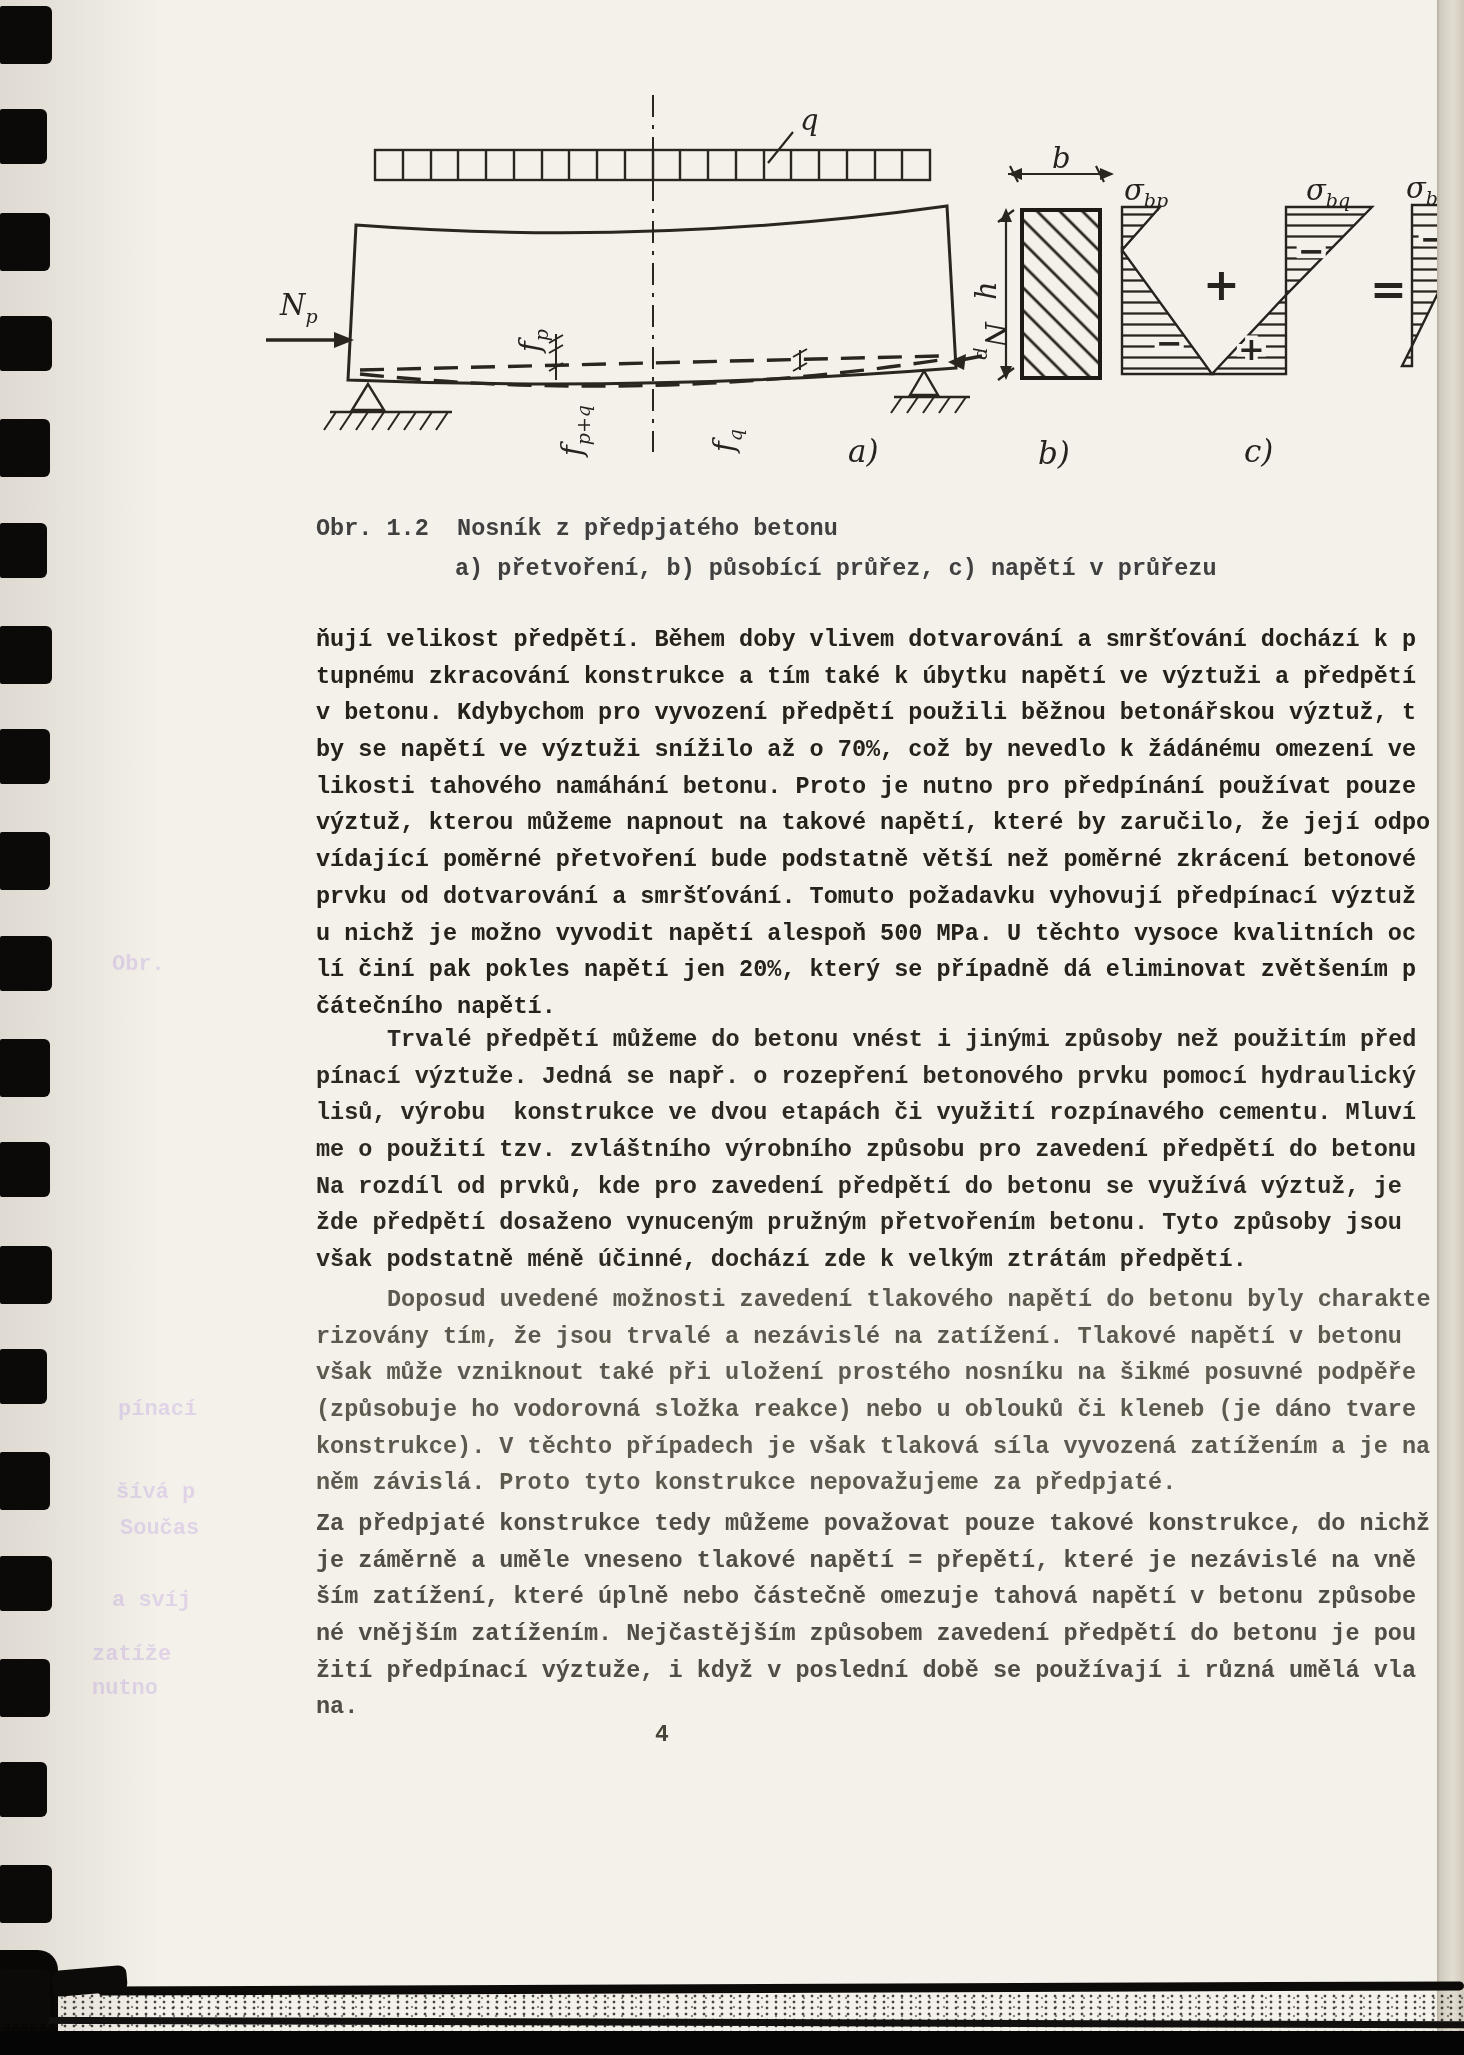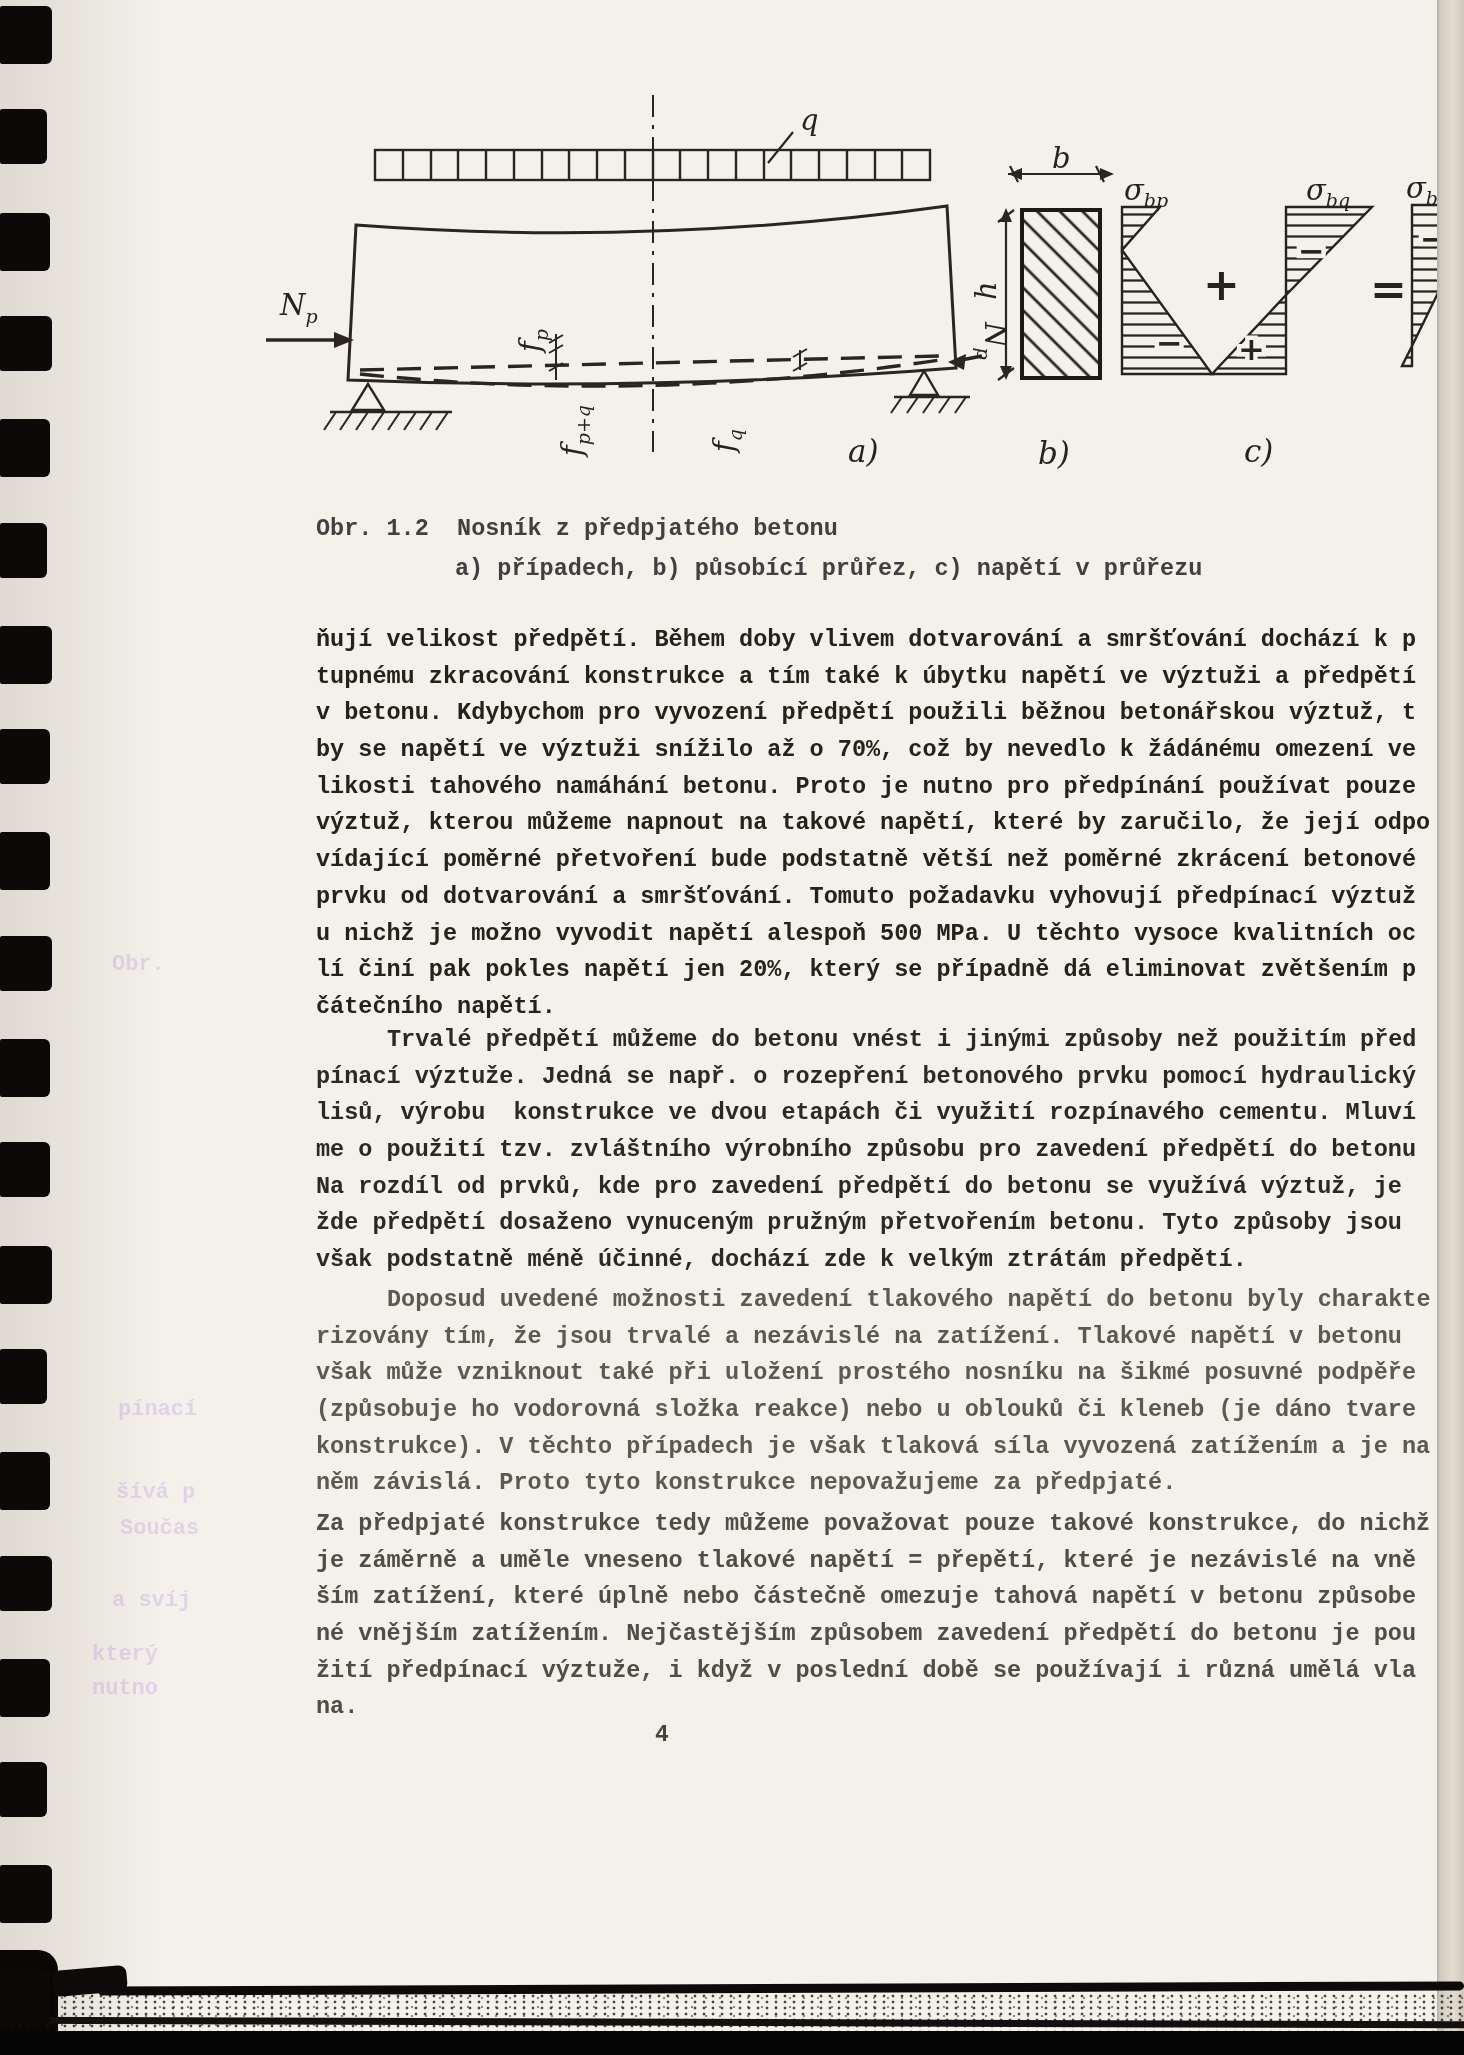--- a/index.html
+++ b/index.html
@@ -125,35 +125,35 @@
     <text class="msign" x="1156" y="354">−</text>
     <text class="msign" x="1298" y="262">−</text>
     <text class="msign" x="1238" y="360">+</text>
     <text class="msign" x="1420" y="250">−</text>
     <text class="plab" x="848" y="462">a)</text>
     <text class="plab" x="1038" y="464">b)</text>
     <text class="plab" x="1244" y="462">c)</text>
   </svg>
 
   <div class="caption cap1">Obr. 1.2  Nosník z předpjatého betonu</div>
-  <div class="caption cap2">a) případech, b) působící průřez, c) napětí v průřezu</div>
+  <div class="caption cap2">a) přetvoření, b) působící průřez, c) napětí v průřezu</div>
 
   <div class="para" id="p1" style="color: rgb(38, 34, 25);"><div class="tline">ňují velikost předpětí. Během doby vlivem dotvarování a smršťování dochází k p</div><div class="tline">tupnému zkracování konstrukce a tím také k úbytku napětí ve výztuži a předpětí</div><div class="tline">v betonu. Kdybychom pro vyvození předpětí použili běžnou betonářskou výztuž, t</div><div class="tline">by se napětí ve výztuži snížilo až o 70%, což by nevedlo k žádánému omezení ve</div><div class="tline">likosti tahového namáhání betonu. Proto je nutno pro předpínání používat pouze</div><div class="tline">výztuž, kterou můžeme napnout na takové napětí, které by zaručilo, že její odpo</div><div class="tline">vídající poměrné přetvoření bude podstatně větší než poměrné zkrácení betonové</div><div class="tline">prvku od dotvarování a smršťování. Tomuto požadavku vyhovují předpínací výztuž</div><div class="tline">u nichž je možno vyvodit napětí alespoň 500 MPa. U těchto vysoce kvalitních oc</div><div class="tline">lí činí pak pokles napětí jen 20%, který se případně dá eliminovat zvětšením p</div><div class="tline">čátečního napětí.</div></div>
   <div class="para" id="p2" style="color: rgb(44, 40, 34);"><div class="tline ind">Trvalé předpětí můžeme do betonu vnést i jinými způsoby než použitím před</div><div class="tline">pínací výztuže. Jedná se např. o rozepření betonového prvku pomocí hydraulický</div><div class="tline">lisů, výrobu  konstrukce ve dvou etapách či využití rozpínavého cementu. Mluví</div><div class="tline">me o použití tzv. zvláštního výrobního způsobu pro zavedení předpětí do betonu</div><div class="tline">Na rozdíl od prvků, kde pro zavedení předpětí do betonu se využívá výztuž, je</div><div class="tline">žde předpětí dosaženo vynuceným pružným přetvořením betonu. Tyto způsoby jsou</div><div class="tline">však podstatně méně účinné, dochází zde k velkým ztrátám předpětí.</div></div>
   <div class="para" id="p3" style="color: rgb(93, 89, 79);"><div class="tline ind">Doposud uvedené možnosti zavedení tlakového napětí do betonu byly charakte</div><div class="tline">rizovány tím, že jsou trvalé a nezávislé na zatížení. Tlakové napětí v betonu</div><div class="tline">však může vzniknout také při uložení prostého nosníku na šikmé posuvné podpěře</div><div class="tline">(způsobuje ho vodorovná složka reakce) nebo u oblouků či kleneb (je dáno tvare</div><div class="tline">konstrukce). V těchto případech je však tlaková síla vyvozená zatížením a je na</div><div class="tline">něm závislá. Proto tyto konstrukce nepovažujeme za předpjaté.</div></div>
   <div class="para" id="p4" style="color: rgb(81, 77, 68);"><div class="tline">Za předpjaté konstrukce tedy můžeme považovat pouze takové konstrukce, do nichž</div><div class="tline">je záměrně a uměle vneseno tlakové napětí = přepětí, které je nezávislé na vně</div><div class="tline">ším zatížení, které úplně nebo částečně omezuje tahová napětí v betonu způsobe</div><div class="tline">né vnějším zatížením. Nejčastějším způsobem zavedení předpětí do betonu je pou</div><div class="tline">žití předpínací výztuže, i když v poslední době se používají i různá umělá vla</div><div class="tline">na.</div></div>
 
   <div class="pagenum">4</div>
 
   <div class="ghost g0">Obr.</div>
   <div class="ghost g1">pínací</div>
   <div class="ghost g2">Součas</div>
   <div class="ghost g3">šívá p</div>
   <div class="ghost g4">a svíj</div>
-  <div class="ghost g5">který</div>
+  <div class="ghost g5">zatíže</div>
   <div class="ghost g6">nutno</div>
 
   <div class="edgeband"></div>
   <div class="cornerblack"></div>
   <div class="scanblob"></div>
   <div class="scanline1"></div>
   <div class="speckles"></div>
   <div class="scanline2"></div>
   <div class="bottomblack"></div>
   <div id="binding">

